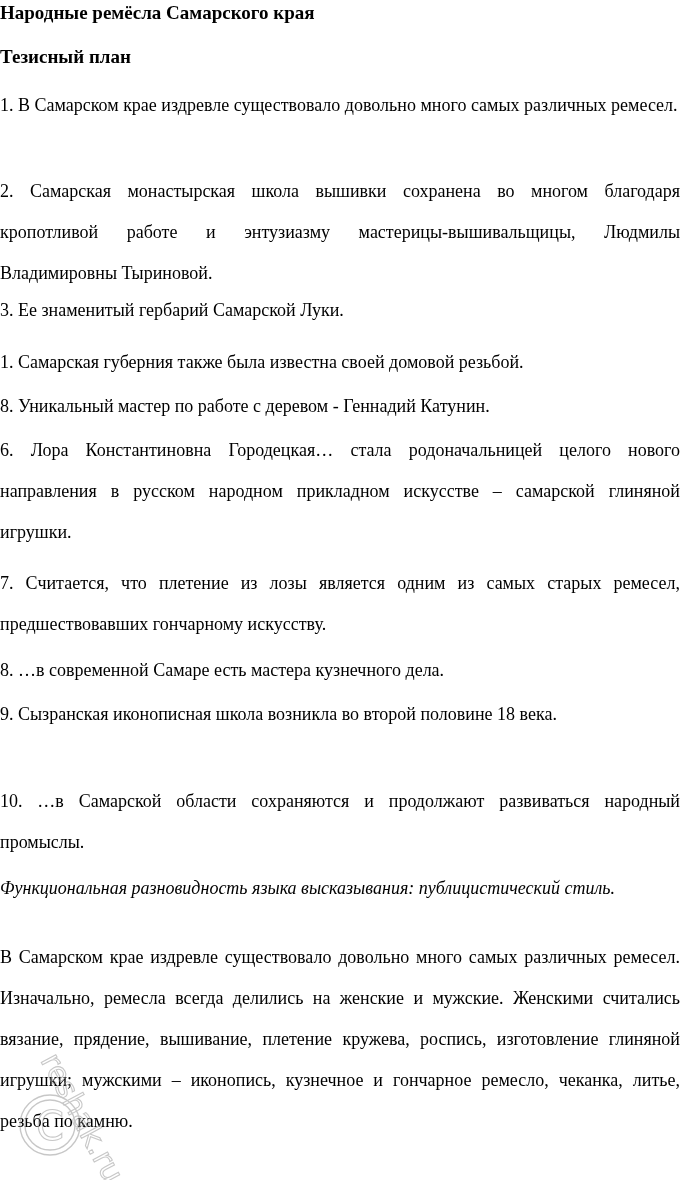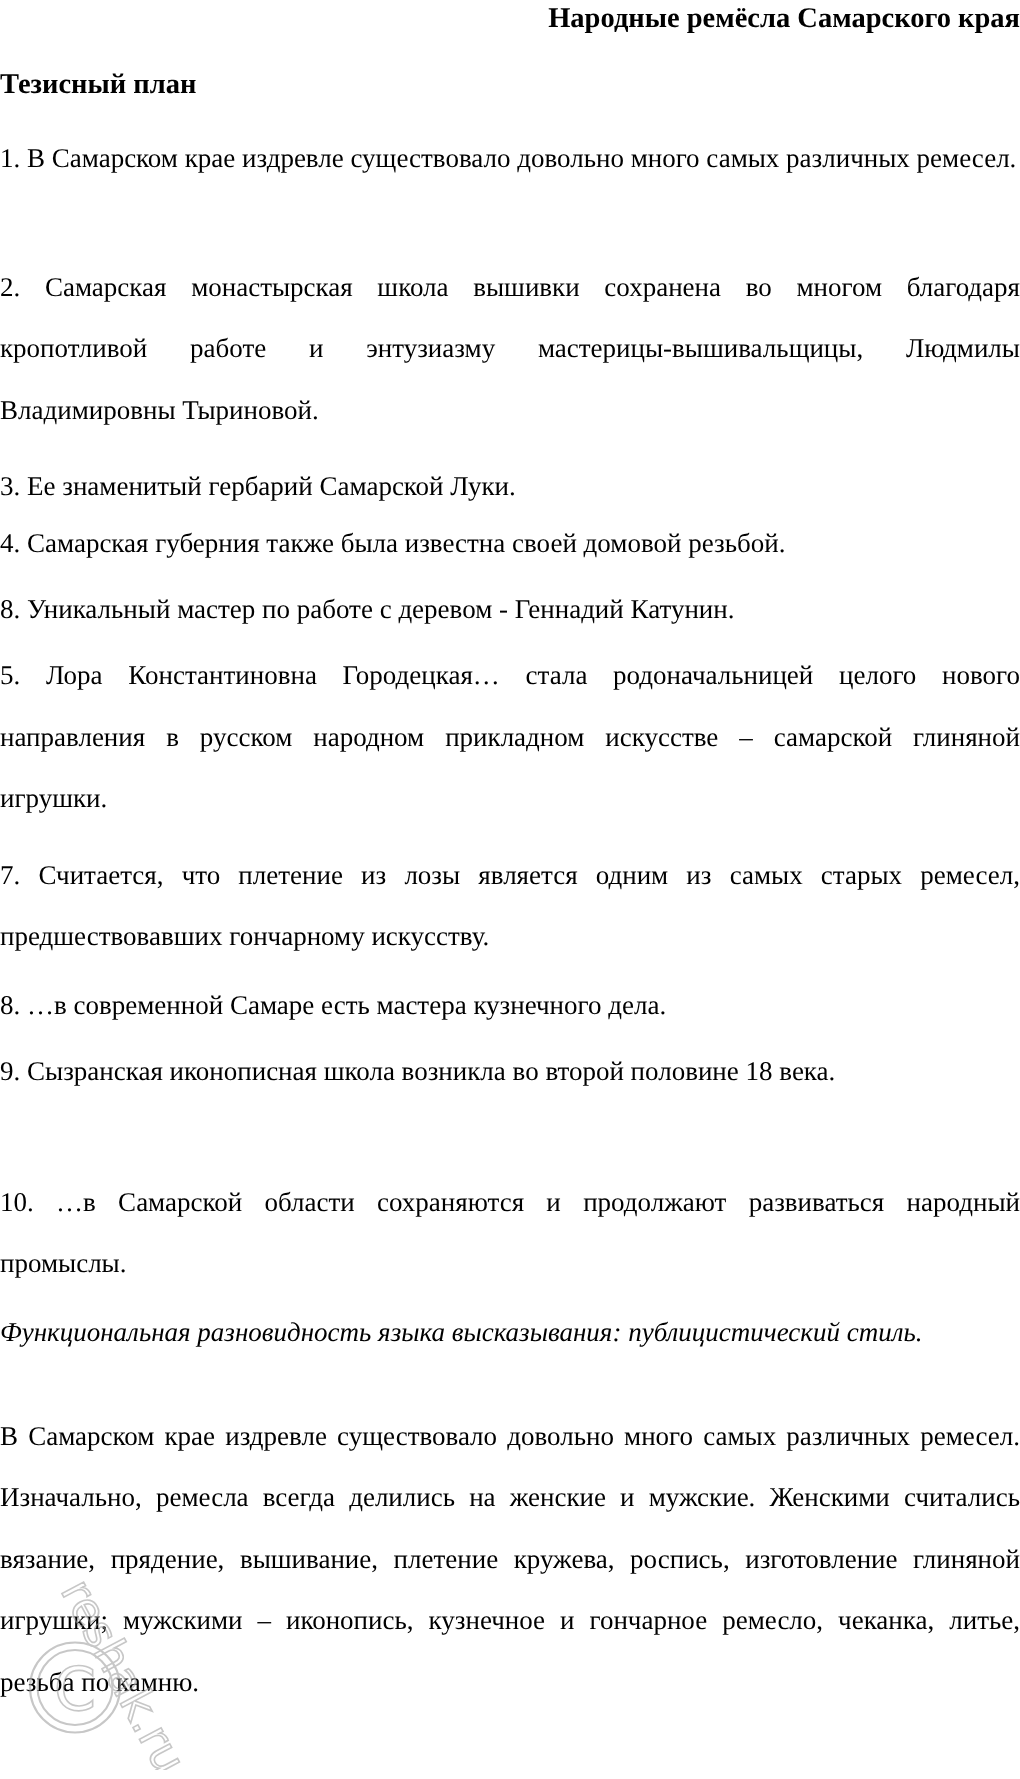--- a/index.html
+++ b/index.html
@@ -19,21 +19,21 @@
       position: absolute;
       left: 0;
       top: 0;
       width: 680px;
     }
     .title {
       position: absolute;
       top: 0;
       left: 0;
       width: 680px;
-      text-align: right;
+      text-align: left;
       font-weight: bold;
       font-size: 19px;
       line-height: 26px;
       margin: 0;
     }
     .heading {
       position: absolute;
       top: 44px;
       left: 0;
       font-weight: bold;
@@ -69,24 +69,24 @@
   </style>
 </head>
 <body>
 
 <div class="page">
   <h1 class="title">Народные ремёсла Самарского края</h1>
   <h2 class="heading">Тезисный план</h2>
 
   <p class="para" style="top:85px">1. В Самарском крае издревле существовало довольно много самых различных ремесел.</p>
   <p class="para" style="top:171px">2. Самарская монастырская школа вышивки сохранена во многом благодаря кропотливой работе и энтузиазму мастерицы-вышивальщицы, Людмилы Владимировны Тыриновой.</p>
-  <p class="para" style="top:304px">3. Ее знаменитый гербарий Самарской Луки.</p>
-  <p class="para" style="top:342px">4. Самарская губерния также была известна своей домовой резьбой.</p>
+  <p class="para" style="top:290px">3. Ее знаменитый гербарий Самарской Луки.</p>
+  <p class="para" style="top:342px">1. Самарская губерния также была известна своей домовой резьбой.</p>
   <p class="para" style="top:386px">8. Уникальный мастер по работе с деревом - Геннадий Катунин.</p>
-  <p class="para" style="top:430px">5. Лора Константиновна Городецкая… стала родоначальницей целого нового направления в русском народном прикладном искусстве – самарской глиняной игрушки.</p>
+  <p class="para" style="top:430px">6. Лора Константиновна Городецкая… стала родоначальницей целого нового направления в русском народном прикладном искусстве – самарской глиняной игрушки.</p>
   <p class="para" style="top:563px">7. Считается, что плетение из лозы является одним из самых старых ремесел, предшествовавших гончарному искусству.</p>
   <p class="para" style="top:650px">8. …в современной Самаре есть мастера кузнечного дела.</p>
   <p class="para" style="top:694px">9. Сызранская иконописная школа возникла во второй половине 18 века.</p>
   <p class="para" style="top:781px">10. …в Самарской области сохраняются и продолжают развиваться народный промыслы.</p>
 
   <p class="para italic" style="top:868px">Функциональная разновидность языка высказывания: публицистический стиль.</p>
 
   <p class="para" style="top:937px">В Самарском крае издревле существовало довольно много самых различных ремесел. Изначально, ремесла всегда делились на женские и мужские. Женскими считались вязание, прядение, вышивание, плетение кружева, роспись, изготовление глиняной игрушки; мужскими – иконопись, кузнечное и гончарное ремесло, чеканка, литье, резьба по камню.</p>
 </div>
 

